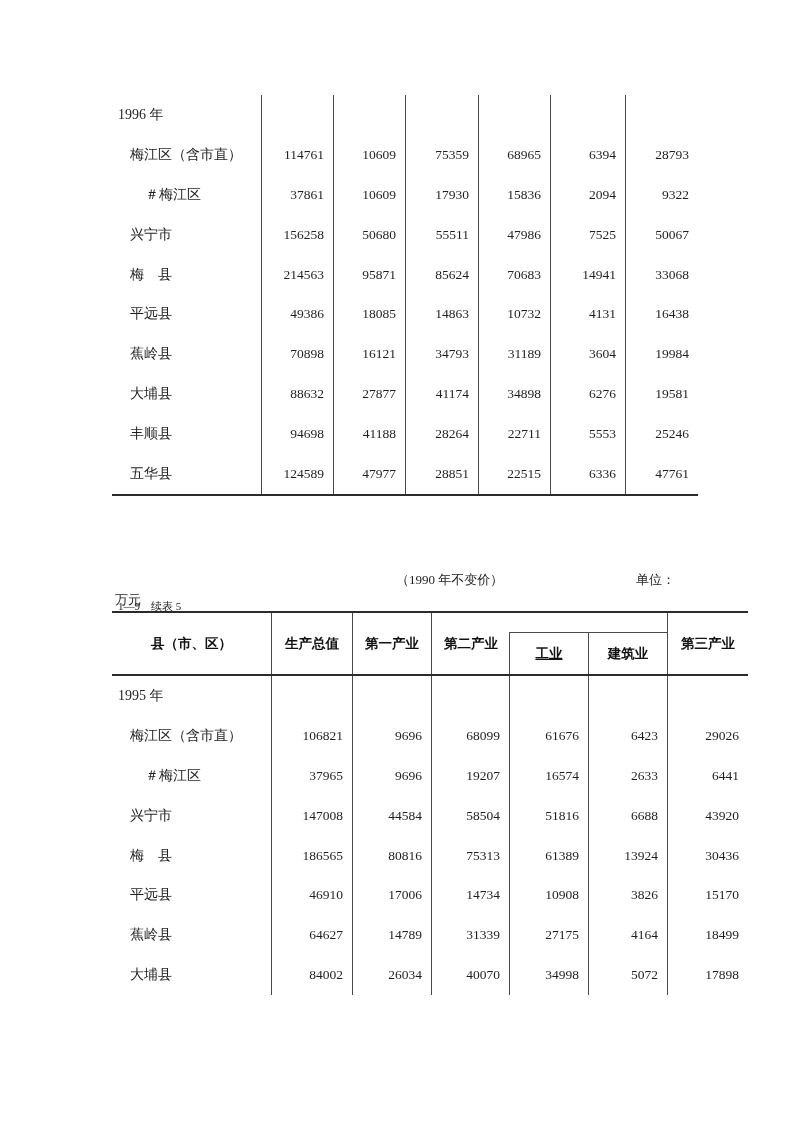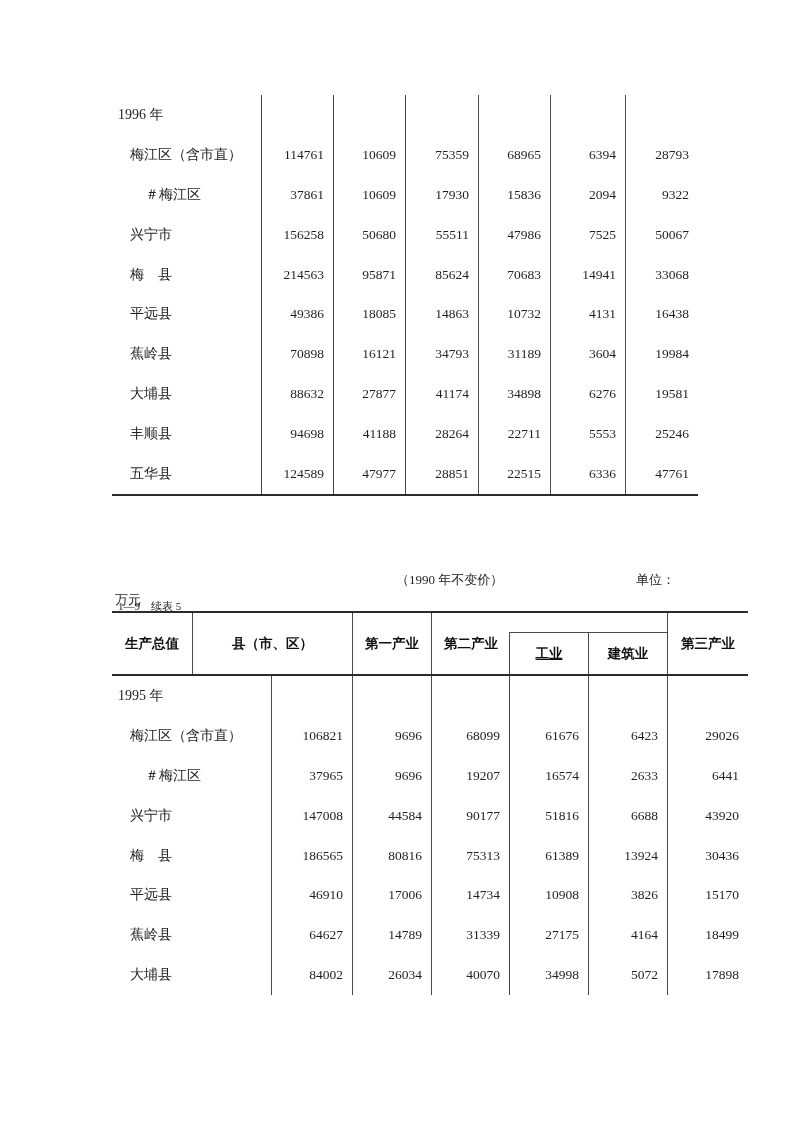--- a/index.html
+++ b/index.html
@@ -166,22 +166,22 @@
       </div>
     </div>
 
   <span class="sub-ref">1—9　续表 5</span>
   <span class="sub-price">（1990 年不变价）</span>
   <span class="sub-unit">单位：</span>
   <span class="sub-unit-wrap">万元</span>
 
   <div class="table2">
     <div class="thead">
+      <div class="hc sep" style="width:160px">县（市、区）</div>
       <div class="hc sep" style="width:81px">生产总值</div>
-      <div class="hc sep" style="width:160px">县（市、区）</div>
       <div class="hc sep" style="width:79px">第一产业</div>
       <div class="hgroup sep hc" style="width:236px;padding:0">
         <span class="glabel">第二产业</span>
         <span class="subbox">
           <span class="hc sep" style="width:79px">
               <span class="underlined">工业</span>
             </span>
           <span class="hc" style="width:78px">建筑业</span>
         </span>
       </div>
@@ -212,21 +212,21 @@
           <div class="tc sep num" style="width: 79px;">9696</div>
           <div class="tc sep num" style="width: 78px;">19207</div>
           <div class="tc sep num" style="width: 79px;">16574</div>
           <div class="tc sep num" style="width: 79px;">2633</div>
           <div class="tc num" style="width: 80px;">6441</div>
         </div>
         <div class="trow" style="height: 39.9px;">
           <div class="tc sep lbl" style="width: 160px; padding-left: 18px;">兴宁市</div>
           <div class="tc sep num" style="width: 81px;">147008</div>
           <div class="tc sep num" style="width: 79px;">44584</div>
-          <div class="tc sep num" style="width: 78px;">90177</div>
+          <div class="tc sep num" style="width: 78px;">58504</div>
           <div class="tc sep num" style="width: 79px;">51816</div>
           <div class="tc sep num" style="width: 79px;">6688</div>
           <div class="tc num" style="width: 80px;">43920</div>
         </div>
         <div class="trow" style="height: 39.9px;">
           <div class="tc sep lbl" style="width: 160px; padding-left: 18px;">梅　县</div>
           <div class="tc sep num" style="width: 81px;">186565</div>
           <div class="tc sep num" style="width: 79px;">80816</div>
           <div class="tc sep num" style="width: 78px;">75313</div>
           <div class="tc sep num" style="width: 79px;">61389</div>

